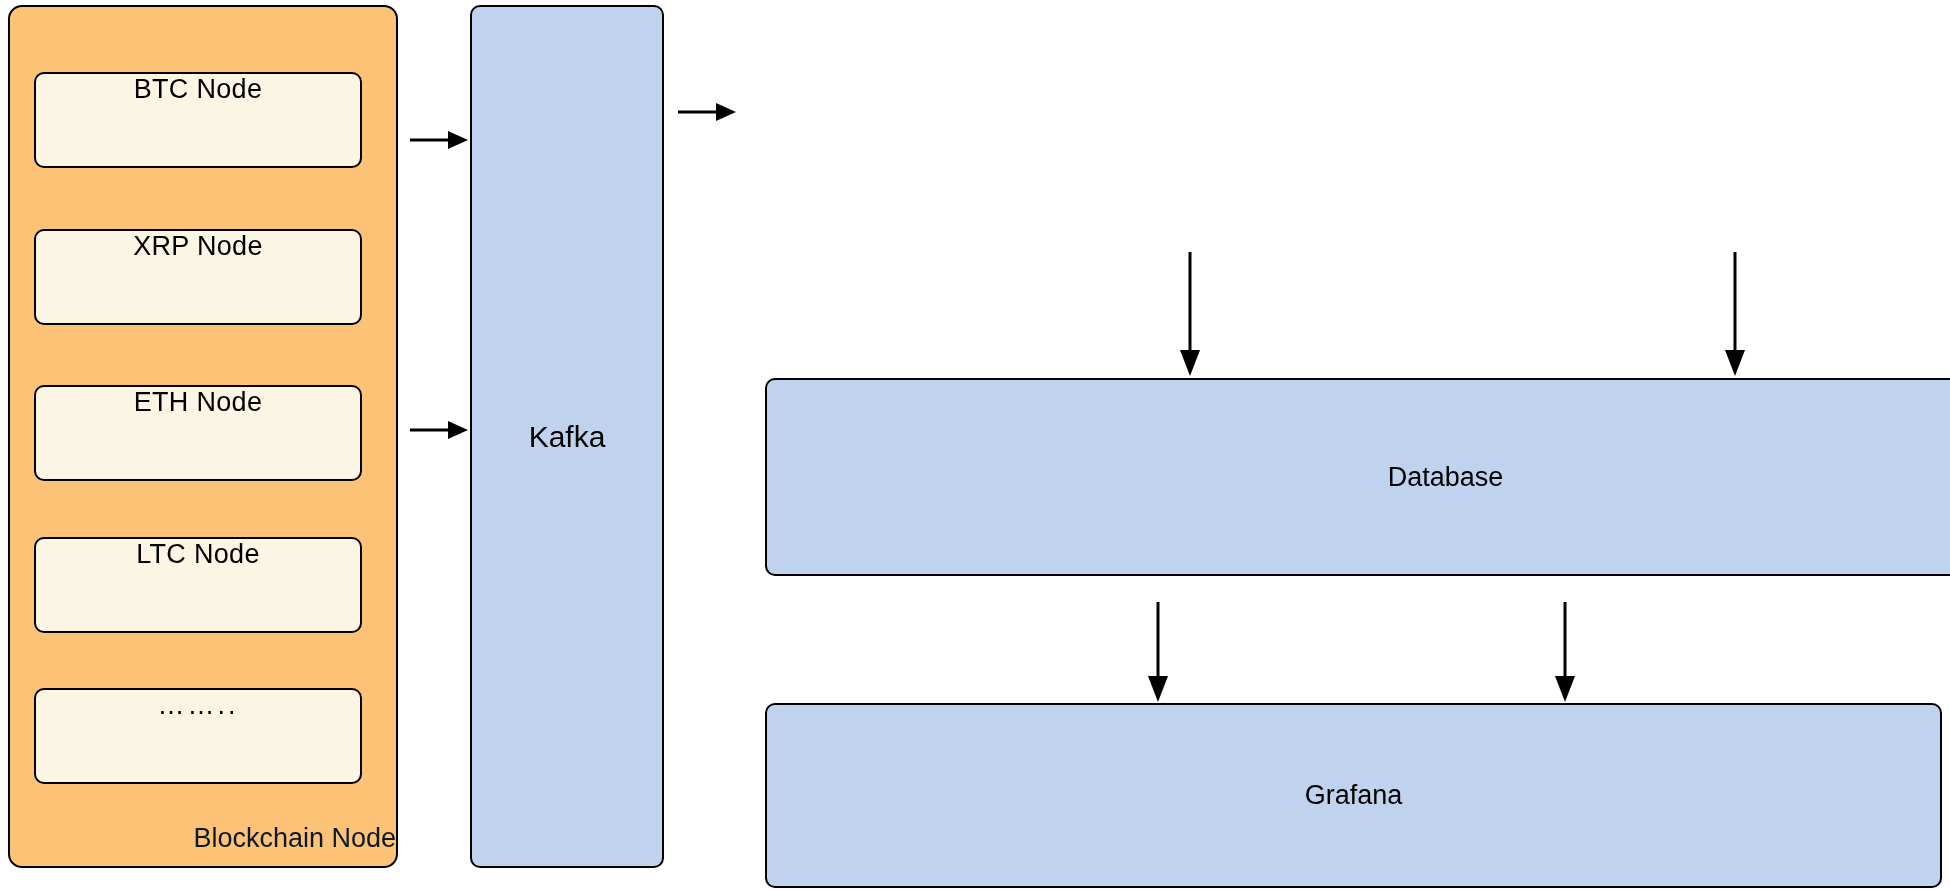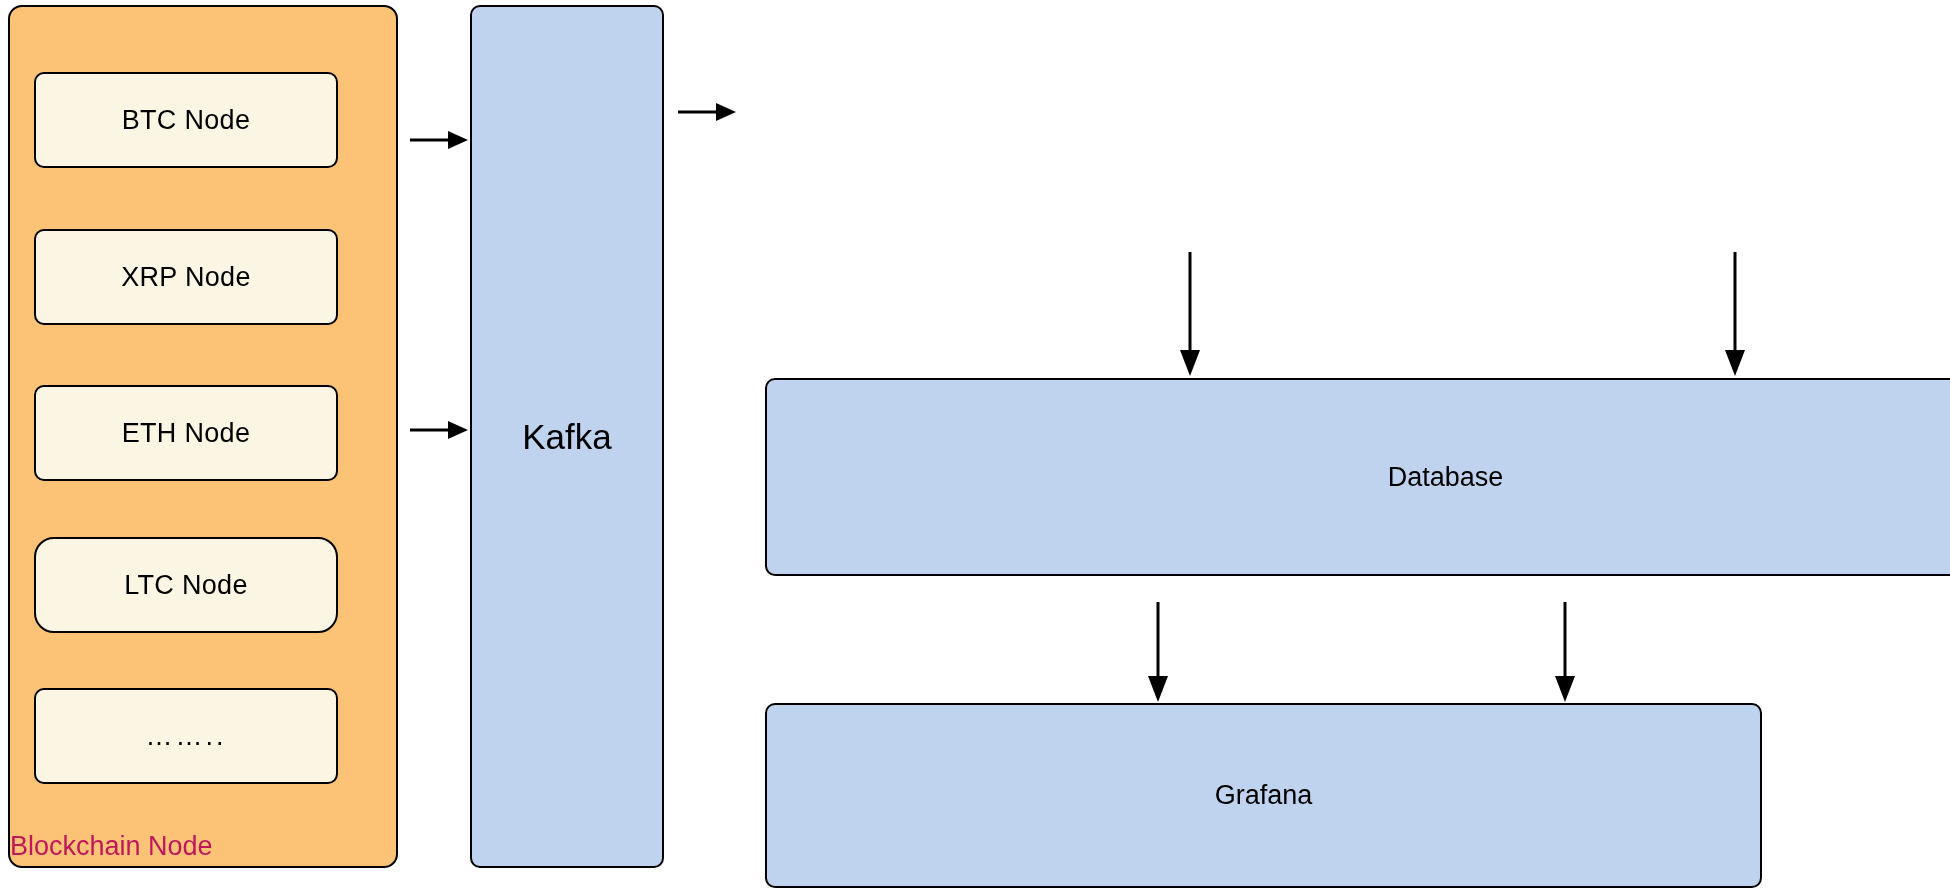--- a/index.html
+++ b/index.html
@@ -34,52 +34,51 @@
     width: 390px;
     height: 863px;
     background: #FCC377;
     border-radius: 14px;
     display: block;
   }
   #blockchain-group-label {
     position: absolute;
     left: 0;
     right: 0;
-    bottom: 4px;
-    text-align: left;
+    bottom: 12px;
+    text-align: right;
     font-size: 27px;
     line-height: 32px;
-    color: #be185d;
+    color: #0f172a;
   }
   .chain-node {
     position: absolute;
     left: 24px;
-    width: 304px;
+    width: 328px;
     height: 96px;
     background: #FBF5E3;
     border: 2px solid #000000;
     border-radius: 10px;
     box-sizing: border-box;
     display: flex;
-    align-items: center;
     justify-content: center;
     font-size: 27px;
     letter-spacing: 0.3px;
   }
   .chain-node.dots {
     letter-spacing: 3px;
   }
   
   #kafka-box {
     left: 470px;
     top: 5px;
     width: 194px;
     height: 863px;
     background: #BFD3EF;
-    font-size: 35px;
+    font-size: 30px;
   }
   
   #splitter-box {
     left: 748px;
     top: 5px;
     width: 1194px;
     height: 198px;
     background: #FCC377;
     font-size: 27px;
   }
@@ -89,21 +88,21 @@
     top: 378px;
     width: 1361px;
     height: 198px;
     background: #BFD3EF;
     font-size: 27px;
   }
   
   #grafana-box {
     left: 765px;
     top: 703px;
-    width: 997px;
+    width: 1177px;
     height: 185px;
     background: #BFD3EF;
     font-size: 27px;
   }
   
   .arrow {
     position: absolute;
   }
   .arrow svg {
     display: block;
@@ -118,21 +117,21 @@
   <div class="group-box" id="blockchain-group">
     <div class="chain-node" style="top:65px;">
       <span>BTC Node</span>
     </div>
     <div class="chain-node" style="top:378px;">
       <span>ETH Node</span>
     </div>
     <div class="chain-node" style="top:222px;">
       <span>XRP Node</span>
     </div>
-    <div class="chain-node" style="top:530px;border-radius:20px;">
+    <div class="chain-node" style="top:530px;">
       <span>LTC Node</span>
     </div>
     <div class="chain-node dots" style="top:681px;">
       <span>……..</span>
     </div>
     <div id="blockchain-group-label">Blockchain Node</div>
   </div>
 
   <div class="stage-box" id="kafka-box">
     <span>Kafka</span>

